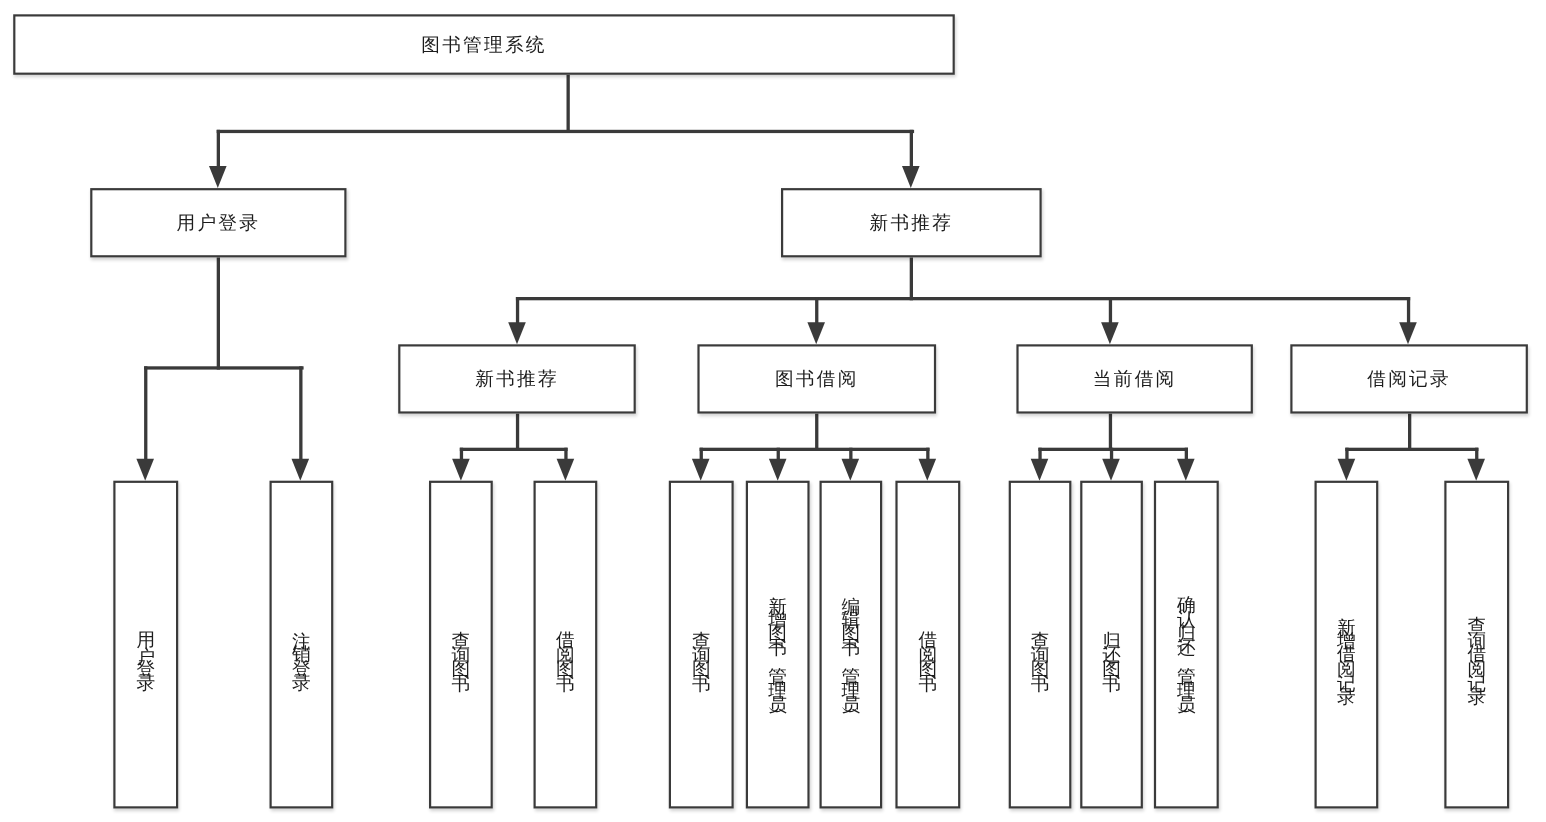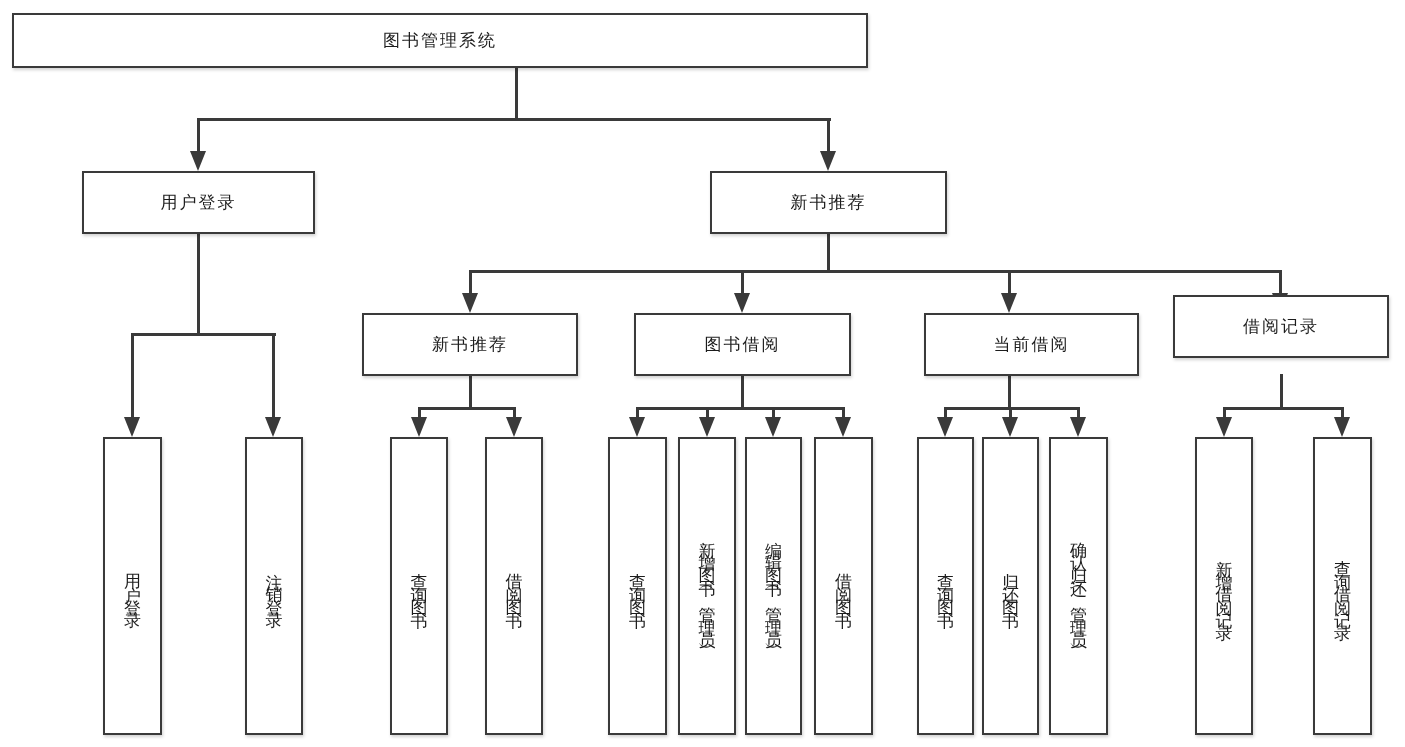--- a/index.html
+++ b/index.html
@@ -92,21 +92,21 @@
   <div class="vline" style="left:741px;top:270px;height:26px"></div>
   <div class="arrow" style="left:734px;top:293px"></div>
   <div class="vline" style="left:1008px;top:270px;height:26px"></div>
   <div class="arrow" style="left:1001px;top:293px"></div>
   <div class="vline" style="left:1279px;top:270px;height:26px"></div>
   <div class="arrow" style="left:1272px;top:293px"></div>
 
   <div class="hbox" style="left:634px;top:313px;width:217px;height:63px">图书借阅</div>
   <div class="hbox" style="left:362px;top:313px;width:216px;height:63px">新书推荐</div>
   <div class="hbox" style="left:924px;top:313px;width:215px;height:63px">当前借阅</div>
-  <div class="hbox" style="left:1173px;top:295px;width:216px;height:63px">借阅记录</div>
+  <div class="hbox" style="left:1173px;top:313px;width:216px;height:63px">借阅记录</div>
 
   <div class="vline" style="left:469px;top:374px;height:36px"></div>
   <div class="hline" style="left:418px;top:407px;width:98px"></div>
   <div class="vline" style="left:418px;top:407px;height:13px"></div>
   <div class="arrow" style="left:411px;top:417px"></div>
   <div class="vline" style="left:513px;top:407px;height:13px"></div>
   <div class="arrow" style="left:506px;top:417px"></div>
 
   <div class="vline" style="left:741px;top:374px;height:36px"></div>
   <div class="hline" style="left:636px;top:407px;width:209px"></div>

